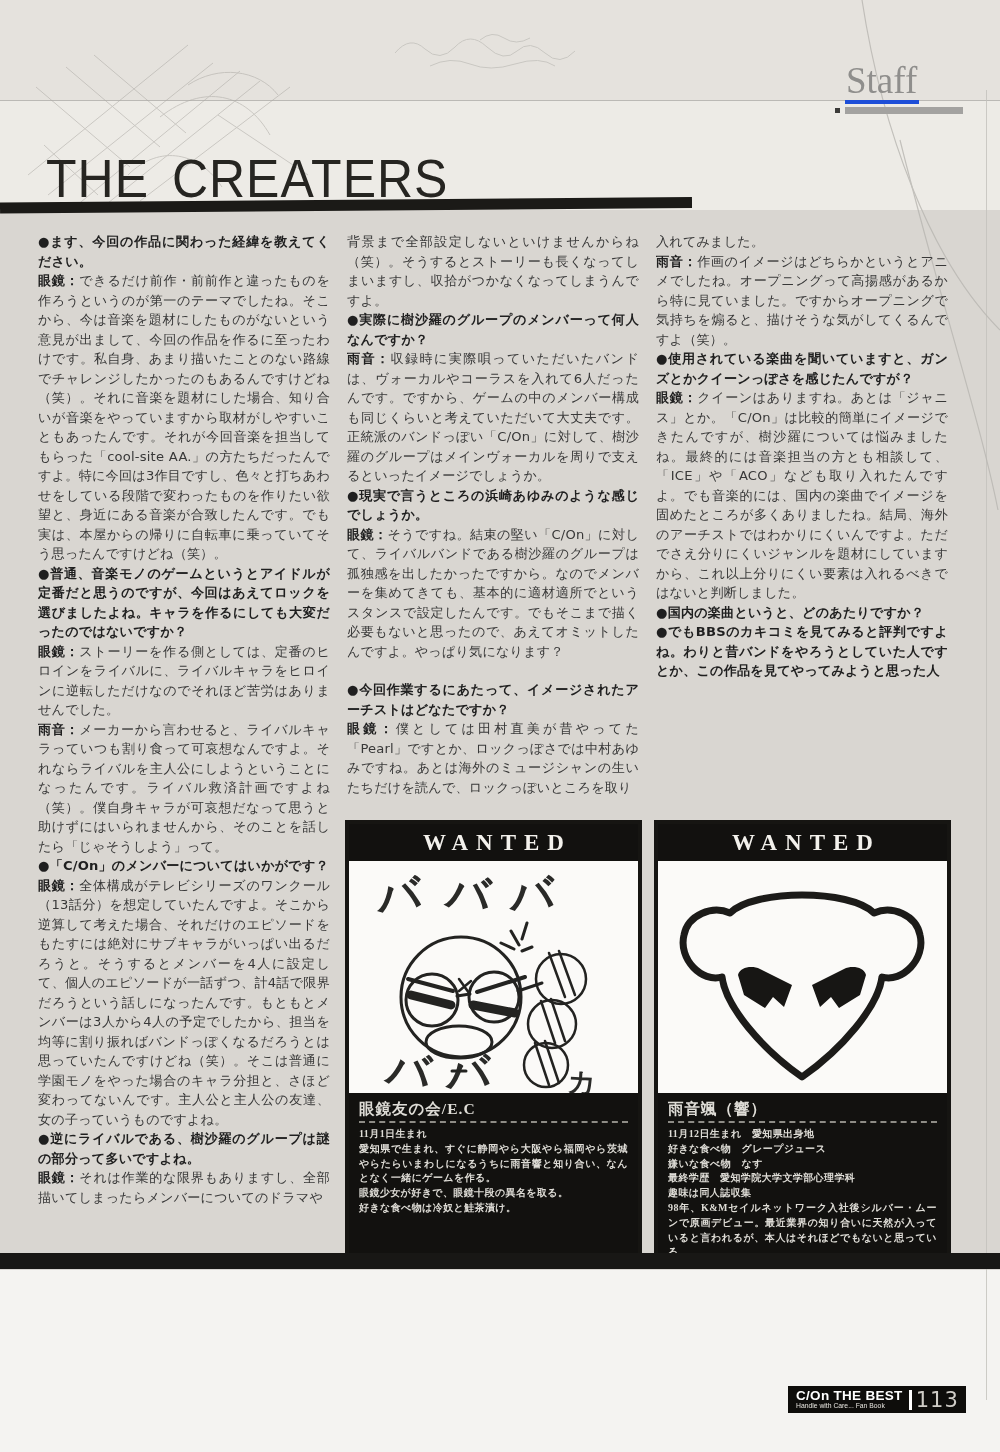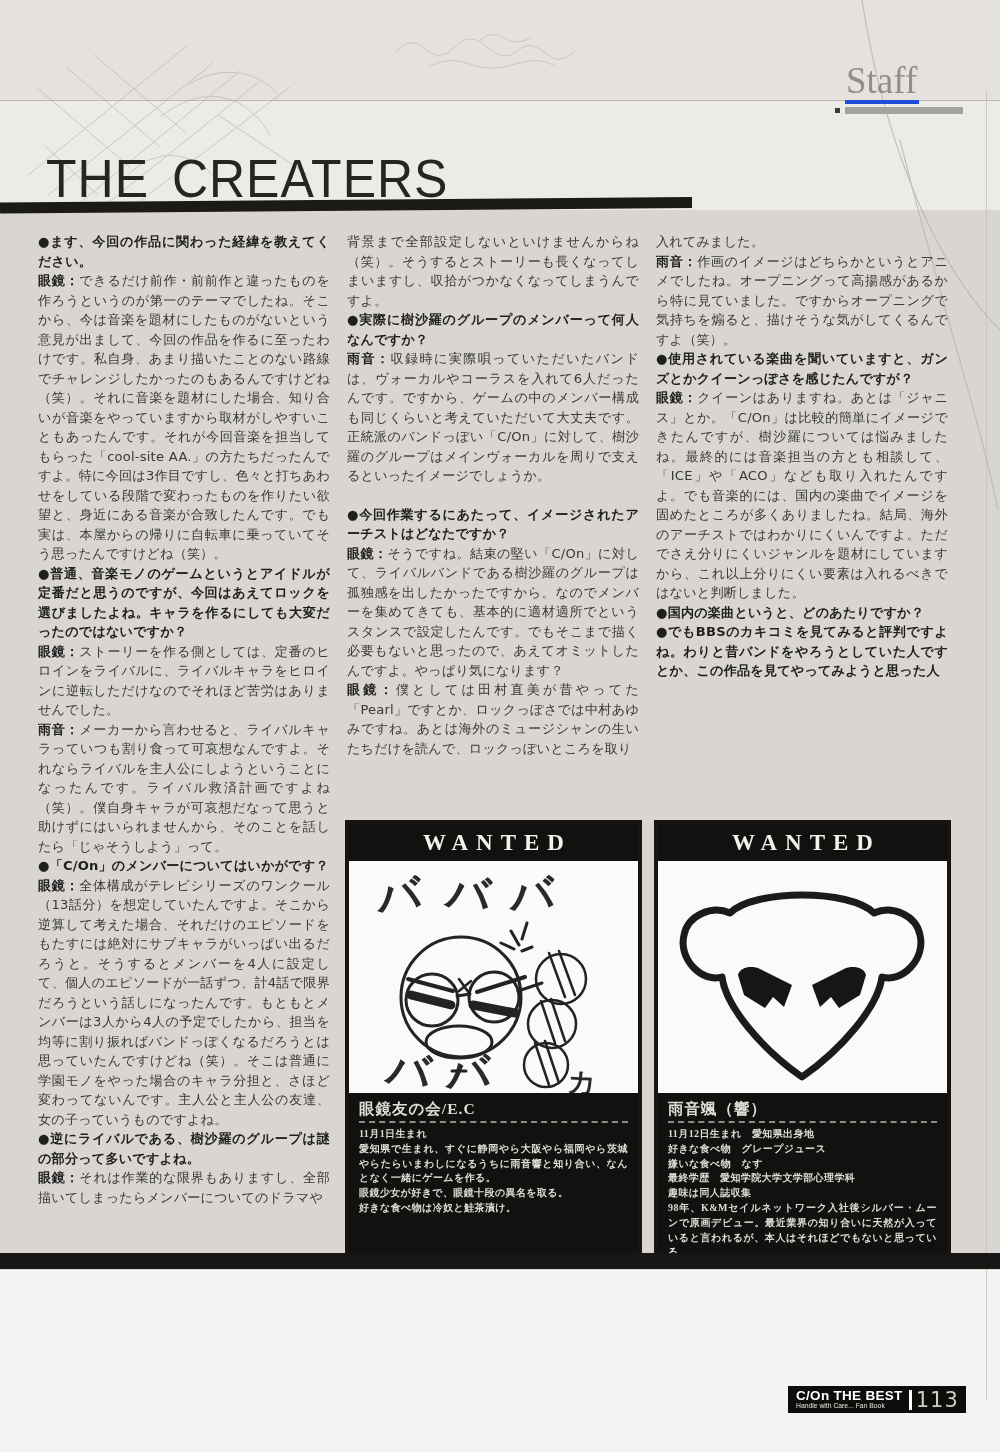--- a/index.html
+++ b/index.html
@@ -127,22 +127,23 @@
     <p class="para a"><b>雨音：</b>メーカーから言わせると、ライバルキャラっていつも割り食って可哀想なんですよ。それならライバルを主人公にしようということになったんです。ライバル救済計画ですよね（笑）。僕自身キャラが可哀想だなって思うと助けずにはいられませんから、そのことを話したら「じゃそうしよう」って。</p>
     <p class="para q">●「C/On」のメンバーについてはいかがです？</p>
     <p class="para a"><b>眼鏡：</b>全体構成がテレビシリーズのワンクール（13話分）を想定していたんですよ。そこから逆算して考えた場合、それだけのエピソードをもたすには絶対にサブキャラがいっぱい出るだろうと。そうするとメンバーを4人に設定して、個人のエピソードが一話ずつ、計4話で限界だろうという話しになったんです。もともとメンバーは3人から4人の予定でしたから、担当を均等に割り振ればバンドっぽくなるだろうとは思っていたんですけどね（笑）。そこは普通に学園モノをやった場合のキャラ分担と、さほど変わってないんです。主人公と主人公の友達、女の子っていうものですよね。</p>
     <p class="para q">●逆にライバルである、樹沙羅のグループは謎の部分って多いですよね。</p>
     <p class="para a"><b>眼鏡：</b>それは作業的な限界もありますし、全部描いてしまったらメンバーについてのドラマや</p>
   </div>
 <div class="col" id="col2">
     <p class="para a">背景まで全部設定しないといけませんからね（笑）。そうするとストーリーも長くなってしまいますし、収拾がつかなくなってしまうんですよ。</p>
     <p class="para q">●実際に樹沙羅のグループのメンバーって何人なんですか？</p>
     <p class="para a"><b>雨音：</b>収録時に実際唄っていただいたバンドは、ヴォーカルやコーラスを入れて6人だったんです。ですから、ゲームの中のメンバー構成も同じくらいと考えていただいて大丈夫です。正統派のバンドっぽい「C/On」に対して、樹沙羅のグループはメインヴォーカルを周りで支えるといったイメージでしょうか。</p>
+    <p class="para q">●現実で言うところの浜崎あゆみのような感じでしょうか。</p>
+    <p class="para a"><b>眼鏡：</b>そうですね。結束の堅い「C/On」に対して、ライバルバンドである樹沙羅のグループは孤独感を出したかったですから。なのでメンバーを集めてきても、基本的に適材適所でというスタンスで設定したんです。でもそこまで描く必要もないと思ったので、あえてオミットしたんですよ。やっぱり気になります？</p>
     <p class="para q gap">●今回作業するにあたって、イメージされたアーチストはどなたですか？</p>
-    <p class="para a"><b>眼鏡：</b>そうですね。結束の堅い「C/On」に対して、ライバルバンドである樹沙羅のグループは孤独感を出したかったですから。なのでメンバーを集めてきても、基本的に適材適所でというスタンスで設定したんです。でもそこまで描く必要もないと思ったので、あえてオミットしたんですよ。やっぱり気になります？</p>
     <p class="para a"><b>眼鏡：</b>僕としては田村直美が昔やってた「Pearl」ですとか、ロックっぽさでは中村あゆみですね。あとは海外のミュージシャンの生いたちだけを読んで、ロックっぽいところを取り</p>
   </div>
 <div class="col" id="col3">
     <p class="para a">入れてみました。</p>
     <p class="para a"><b>雨音：</b>作画のイメージはどちらかというとアニメでしたね。オープニングって高揚感があるから特に見ていました。ですからオープニングで気持ちを煽ると、描けそうな気がしてくるんですよ（笑）。</p>
     <p class="para q">●使用されている楽曲を聞いていますと、ガンズとかクイーンっぽさを感じたんですが？</p>
     <p class="para a"><b>眼鏡：</b>クイーンはありますね。あとは「ジャニス」とか。「C/On」は比較的簡単にイメージできたんですが、樹沙羅については悩みましたね。最終的には音楽担当の方とも相談して、「ICE」や「ACO」なども取り入れたんですよ。でも音楽的には、国内の楽曲でイメージを固めたところが多くありましたね。結局、海外のアーチストではわかりにくいんですよ。ただでさえ分りにくいジャンルを題材にしていますから、これ以上分りにくい要素は入れるべきではないと判断しました。</p>
     <p class="para q">●国内の楽曲というと、どのあたりですか？</p>
     <p class="para q">●でもBBSのカキコミを見てみると評判ですよね。わりと昔バンドをやろうとしていた人ですとか、この作品を見てやってみようと思った人</p>
   </div>

